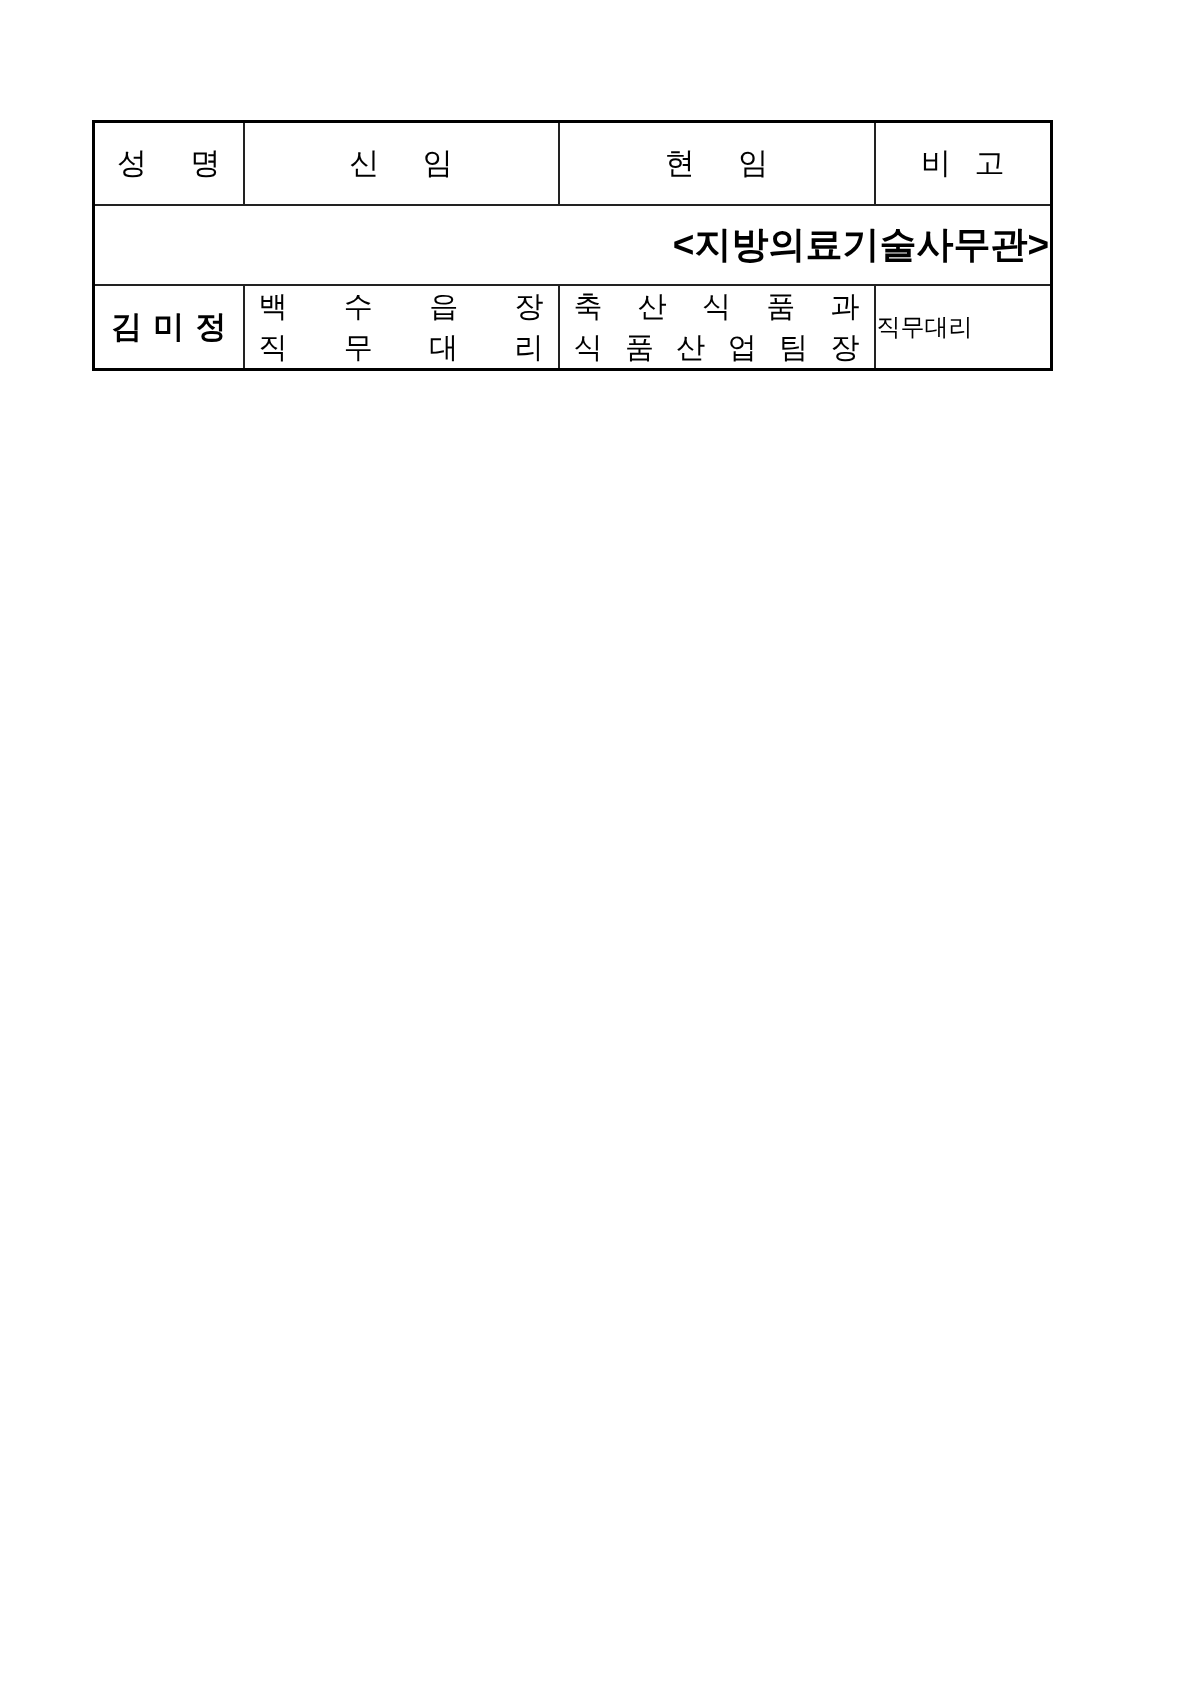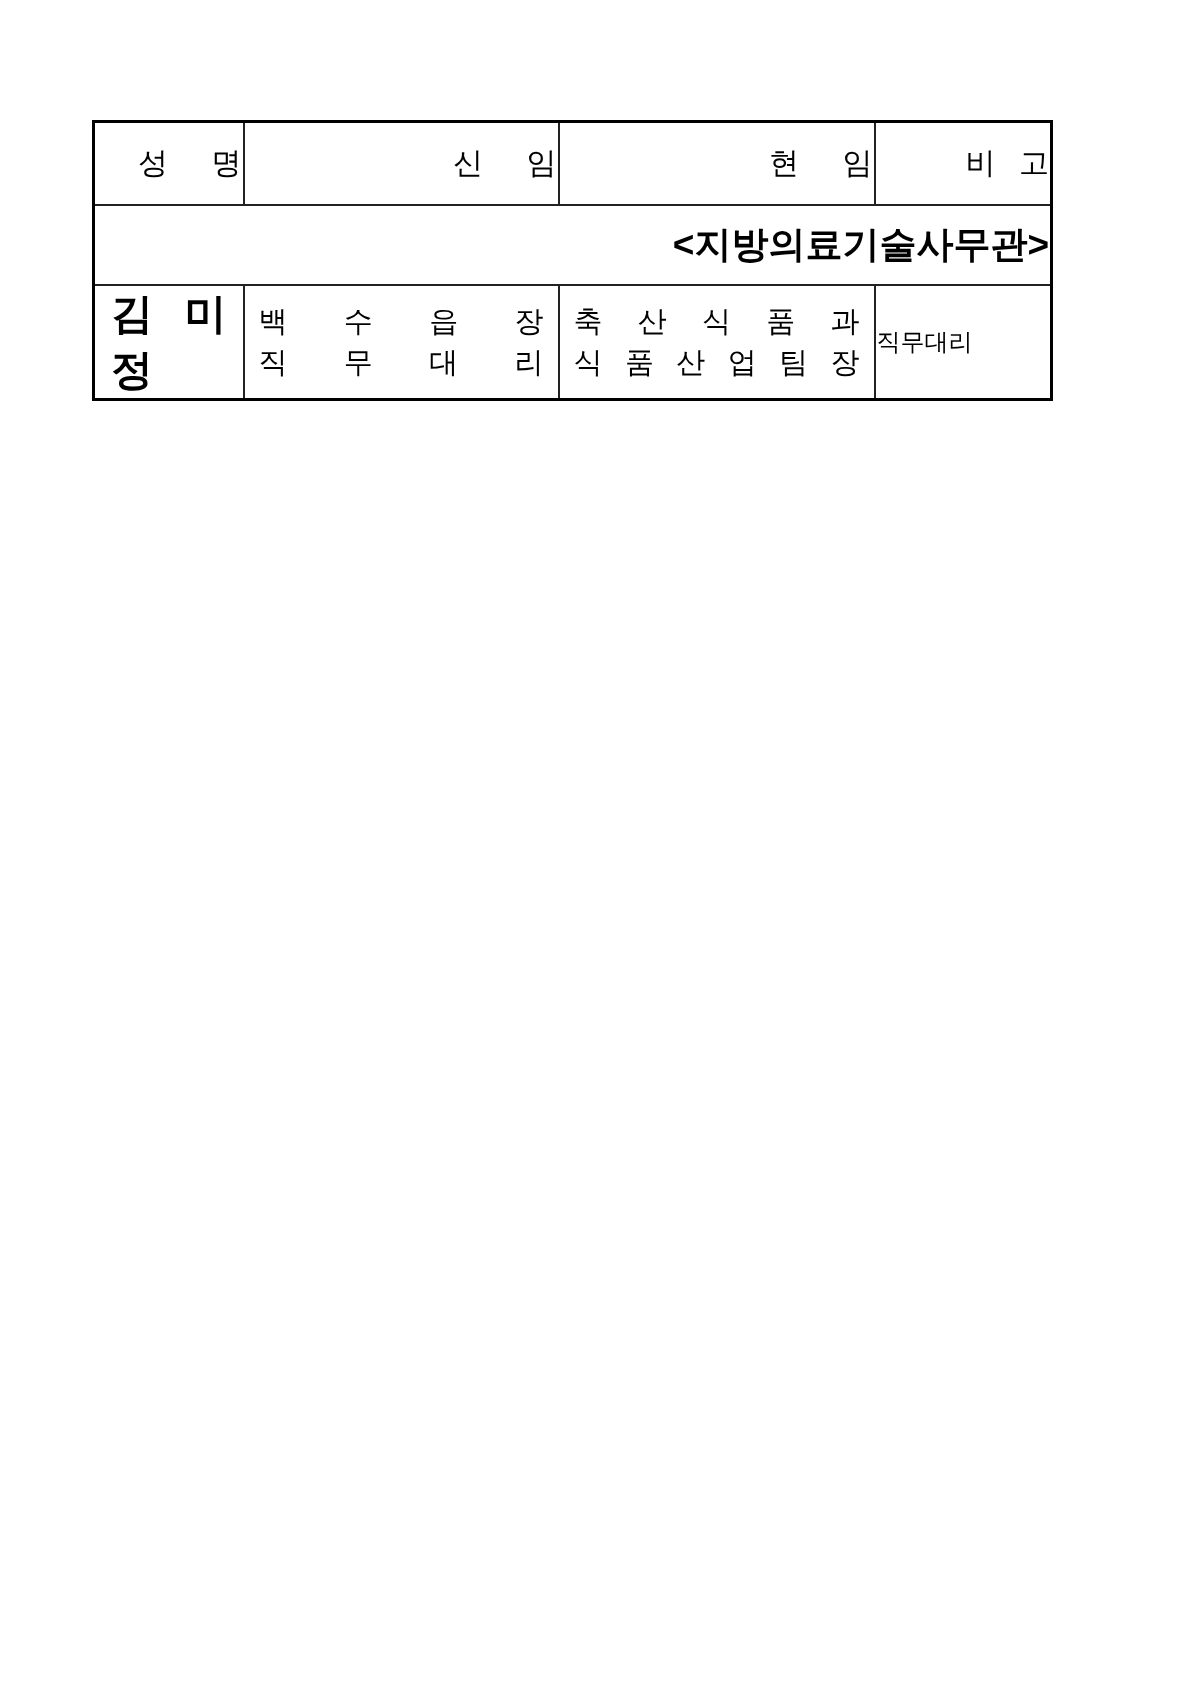--- a/index.html
+++ b/index.html
@@ -36,39 +36,39 @@
   col.c3 { width: 177px; }
   td {
     border: 2px solid #222222;
     vertical-align: middle;
     font-size: 29px;
     color: #000000;
     overflow: hidden;
   }
   
   td.th {
-    text-align: right;
+    text-align: center;
     font-size: 30px;
   }
   .ws-lg { word-spacing: 36px; }
   .ws-sm { word-spacing: 16px; }
   
   td.sec {
     font-family: "Liberation Sans", "DejaVu Sans", sans-serif;
     font-weight: 700;
     font-size: 37px;
     text-align: right;
     padding-left: 11px;
     letter-spacing: 0px;
   }
   
   td.name {
     font-family: "Liberation Sans", "DejaVu Sans", sans-serif;
     font-weight: 700;
-    font-size: 42px;
+    font-size: 31px;
     padding: 0 16px;
   }
   
   td.pos {
     padding: 0 14px;
     font-size: 29px;
   }
   .just {
     text-align: justify;
     text-align-last: justify;

